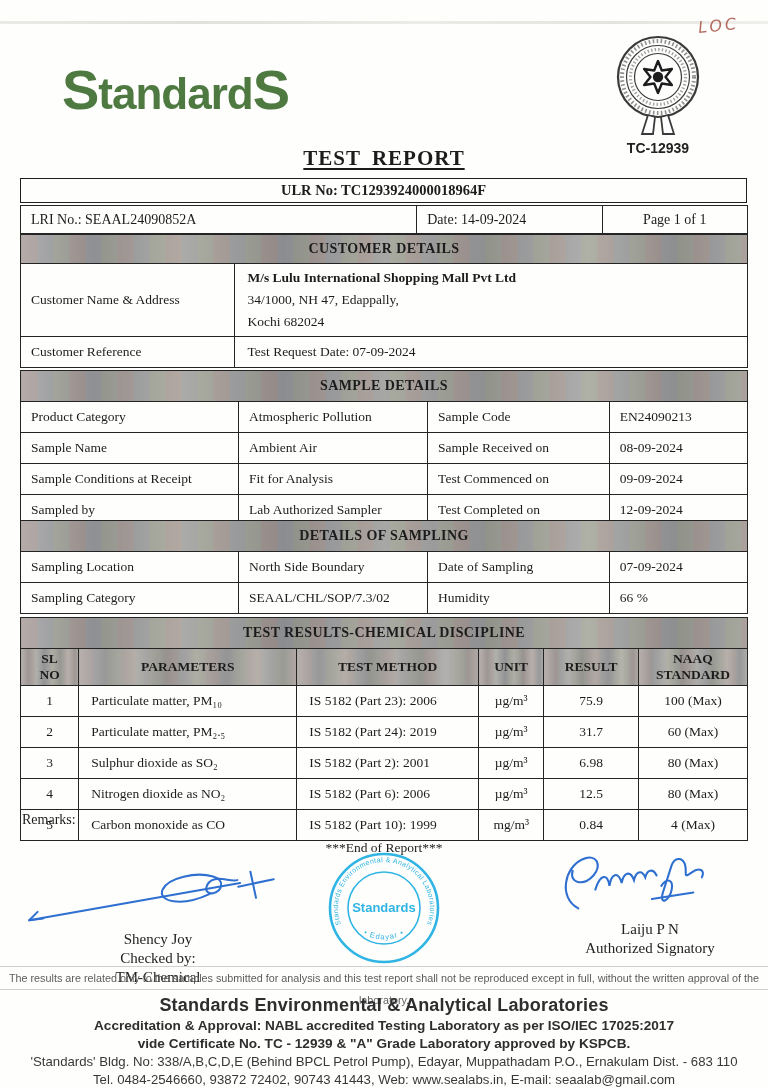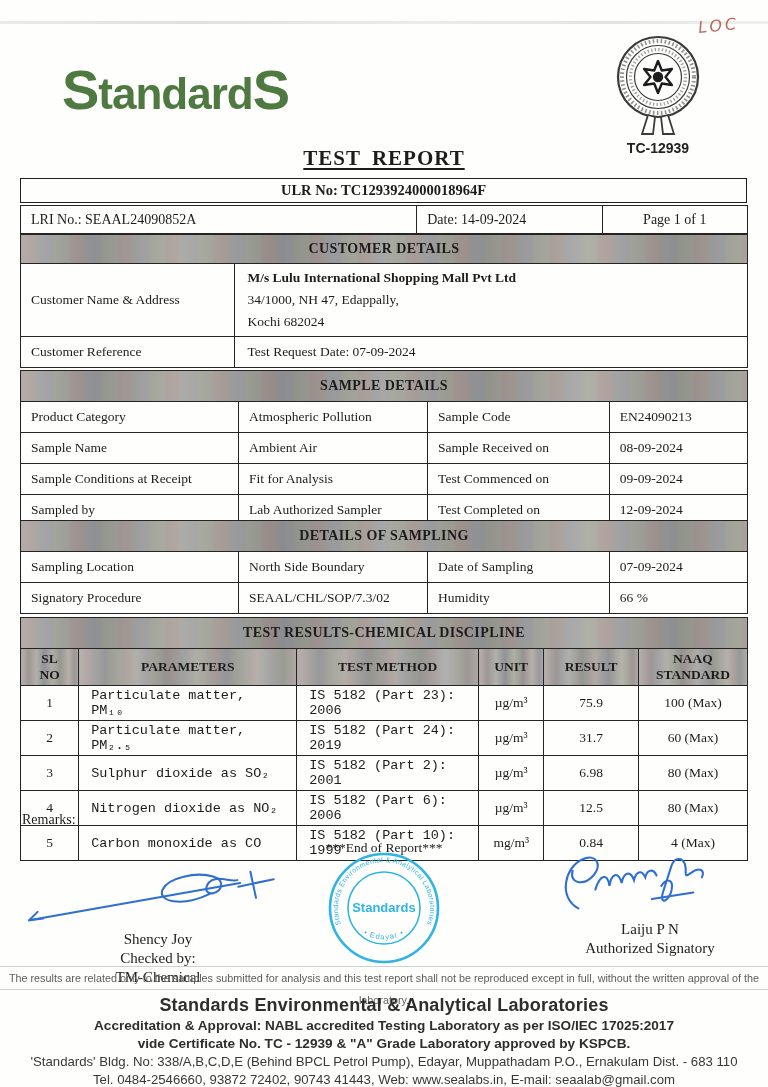--- a/index.html
+++ b/index.html
@@ -64,21 +64,21 @@
   .customer-table .addr{line-height:22px;padding:3px 12px;}
   .customer-table .addr .bold{font-weight:bold;}
 
   .sample-table{position:absolute;top:370px;left:20px;}
   .sample-table td{height:26px;}
   .sampling-table{position:absolute;top:520px;left:20px;padding-left:38px;}
   .sampling-table td{height:26px;}
 
   .results-table{position:absolute;top:617px;left:20px;border-radius:15px;}
   .results-table td{height:26px;text-align:center;padding:2px 6px;}
-  .results-table td.l{text-align:left;padding:2px 12px;font-family:Liberation Mono, monospace;}
+  .results-table td.l{text-align:left;padding:2px 12px;}
 
   .remarks{position:absolute;top:812px;left:22px;font-size:14px;}
   .end-report{position:absolute;top:840px;left:0;width:768px;text-align:center;
     font-size:13.5px;font-weight:normal;}
 
   .sig-left{position:absolute;top:866px;left:18px;width:280px;text-align:center;}
   .sig-right{position:absolute;top:850px;left:532px;width:236px;text-align:center;}
   .sig-text{font-size:15px;line-height:19px;color:#222;}
   .stamp{position:absolute;top:850px;left:318px;width:132px;height:120px;}
 
@@ -211,21 +211,21 @@
       <tr class="metalbar">
     <td colspan="4">DETAILS OF SAMPLING</td>
   </tr>
   <tr>
     <td>Sampling Location</td>
     <td>North Side Boundary</td>
     <td>Date of Sampling</td>
     <td>07-09-2024</td>
   </tr>
   <tr>
-    <td>Signatory Procedure</td>
+    <td>Sampling Category</td>
     <td>SEAAL/CHL/SOP/7.3/02</td>
     <td>Humidity</td>
     <td>66 %</td>
   </tr>
 </tbody>
   </table>
 
 <table class="results-table">
   <colgroup>
       <col style="width:8%">

